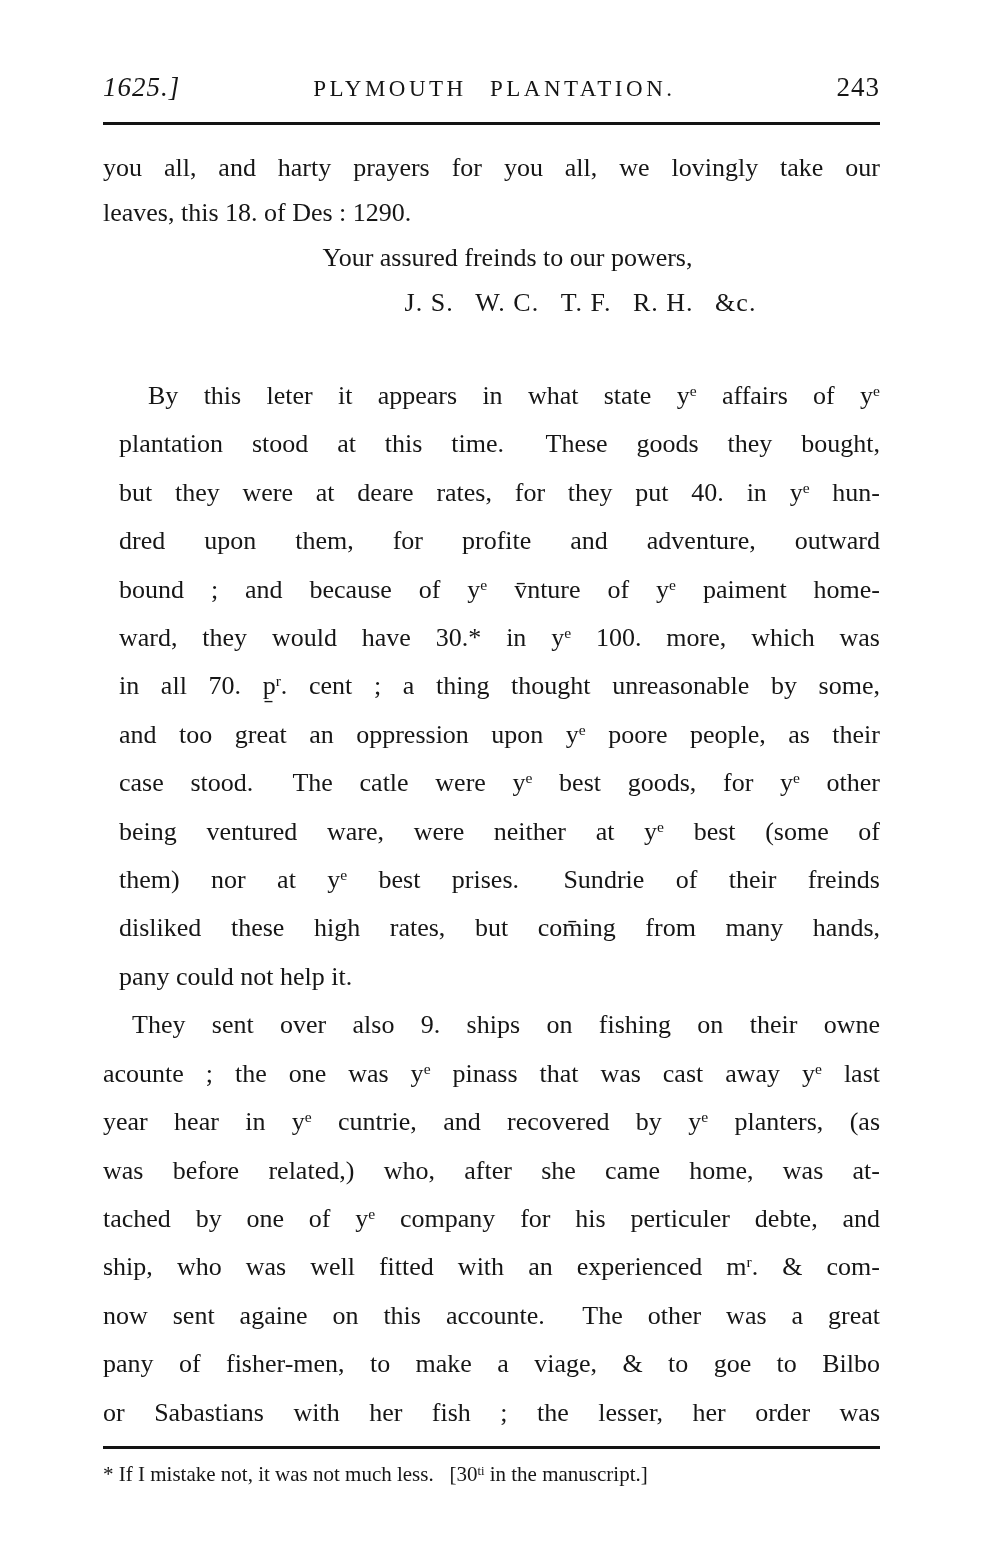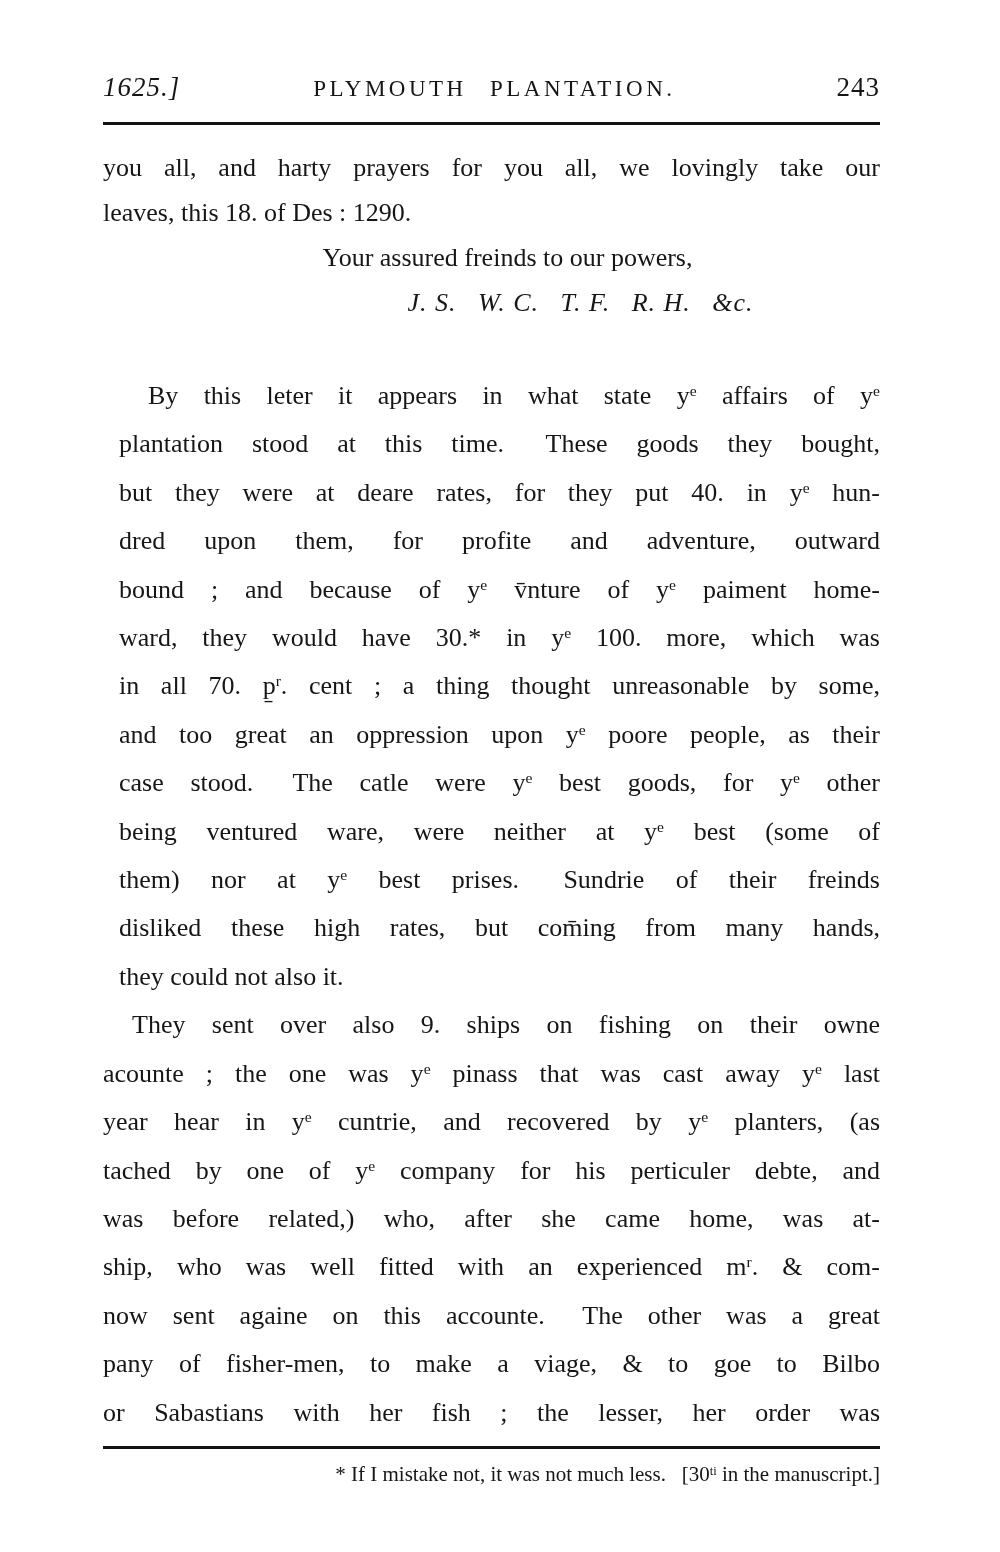--- a/index.html
+++ b/index.html
@@ -45,41 +45,40 @@
   .closing { margin-top: 20px; }
   .closing .tline { line-height: 45px; }
   .center-line {
     text-align: right; text-align-last: center;
     transform: translateX(16px);
   }
   .sig-line {
     text-align: center; text-align-last: center;
     transform: translateX(89px);
     letter-spacing: 1px;
-    font-style: italic;
   }
   .para { margin: 0; }
   .para-1 { margin-top: 47px; margin-left: 16px; }
   .para .tline:first-child { text-indent: 29px; }
   sup {
     font-size: 60%;
     line-height: 0;
     vertical-align: 0.5em;
     letter-spacing: 0;
   }
   
   .pgfoot {
     position: absolute;
     left: 103px; right: 120px;
     top: 1446px;
   }
   .footnote-text {
     margin-top: 13px;
     font-size: 21px;
-    text-align: right;
+    text-align: left;
   }
 </style>
 </head>
 <body>
 
 <div class="page">
 
   <div class="pghead">
     <span class="year">1625.]</span>
     <span class="running-title">PLYMOUTH PLANTATION.</span>
@@ -103,29 +102,29 @@
         <div class="tline">but they were at deare rates, for they put 40. in y<sup>e</sup> hun-</div>
         <div class="tline">dred upon them, for profite and adventure, outward</div>
         <div class="tline">bound ; and because of y<sup>e</sup> v̄nture of y<sup>e</sup> paiment home-</div>
         <div class="tline">ward, they would have 30.* in y<sup>e</sup> 100. more, which was</div>
         <div class="tline">in all 70. p̱<sup>r</sup>. cent ; a thing thought unreasonable by some,</div>
         <div class="tline">and too great an oppression upon y<sup>e</sup> poore people, as their</div>
         <div class="tline">case stood.  The catle were y<sup>e</sup> best goods, for y<sup>e</sup> other</div>
         <div class="tline">being ventured ware, were neither at y<sup>e</sup> best (some of</div>
         <div class="tline">them) nor at y<sup>e</sup> best prises.  Sundrie of their freinds</div>
         <div class="tline">disliked these high rates, but com̄ing from many hands,</div>
-        <div class="tline flush">they could not also it.</div>
+        <div class="tline flush">pany could not help it.</div>
       </section>
 
     <section class="para para-2">
         <div class="tline">They sent over also 9. ships on fishing on their owne</div>
         <div class="tline">acounte ; the one was y<sup>e</sup> pinass that was cast away y<sup>e</sup> last</div>
         <div class="tline">year hear in y<sup>e</sup> cuntrie, and recovered by y<sup>e</sup> planters, (as</div>
+        <div class="tline">was before related,) who, after she came home, was at-</div>
         <div class="tline">tached by one of y<sup>e</sup> company for his perticuler debte, and</div>
-        <div class="tline">was before related,) who, after she came home, was at-</div>
         <div class="tline">ship, who was well fitted with an experienced m<sup>r</sup>. &amp; com-</div>
         <div class="tline">now sent againe on this accounte.  The other was a great</div>
         <div class="tline">pany of fisher-men, to make a viage, &amp; to goe to Bilbo</div>
         <div class="tline">or Sabastians with her fish ; the lesser, her order was</div>
       </section>
 
   </div>
 
   <div class="pgfoot">
     <div class="rule footnote-rule"></div>

